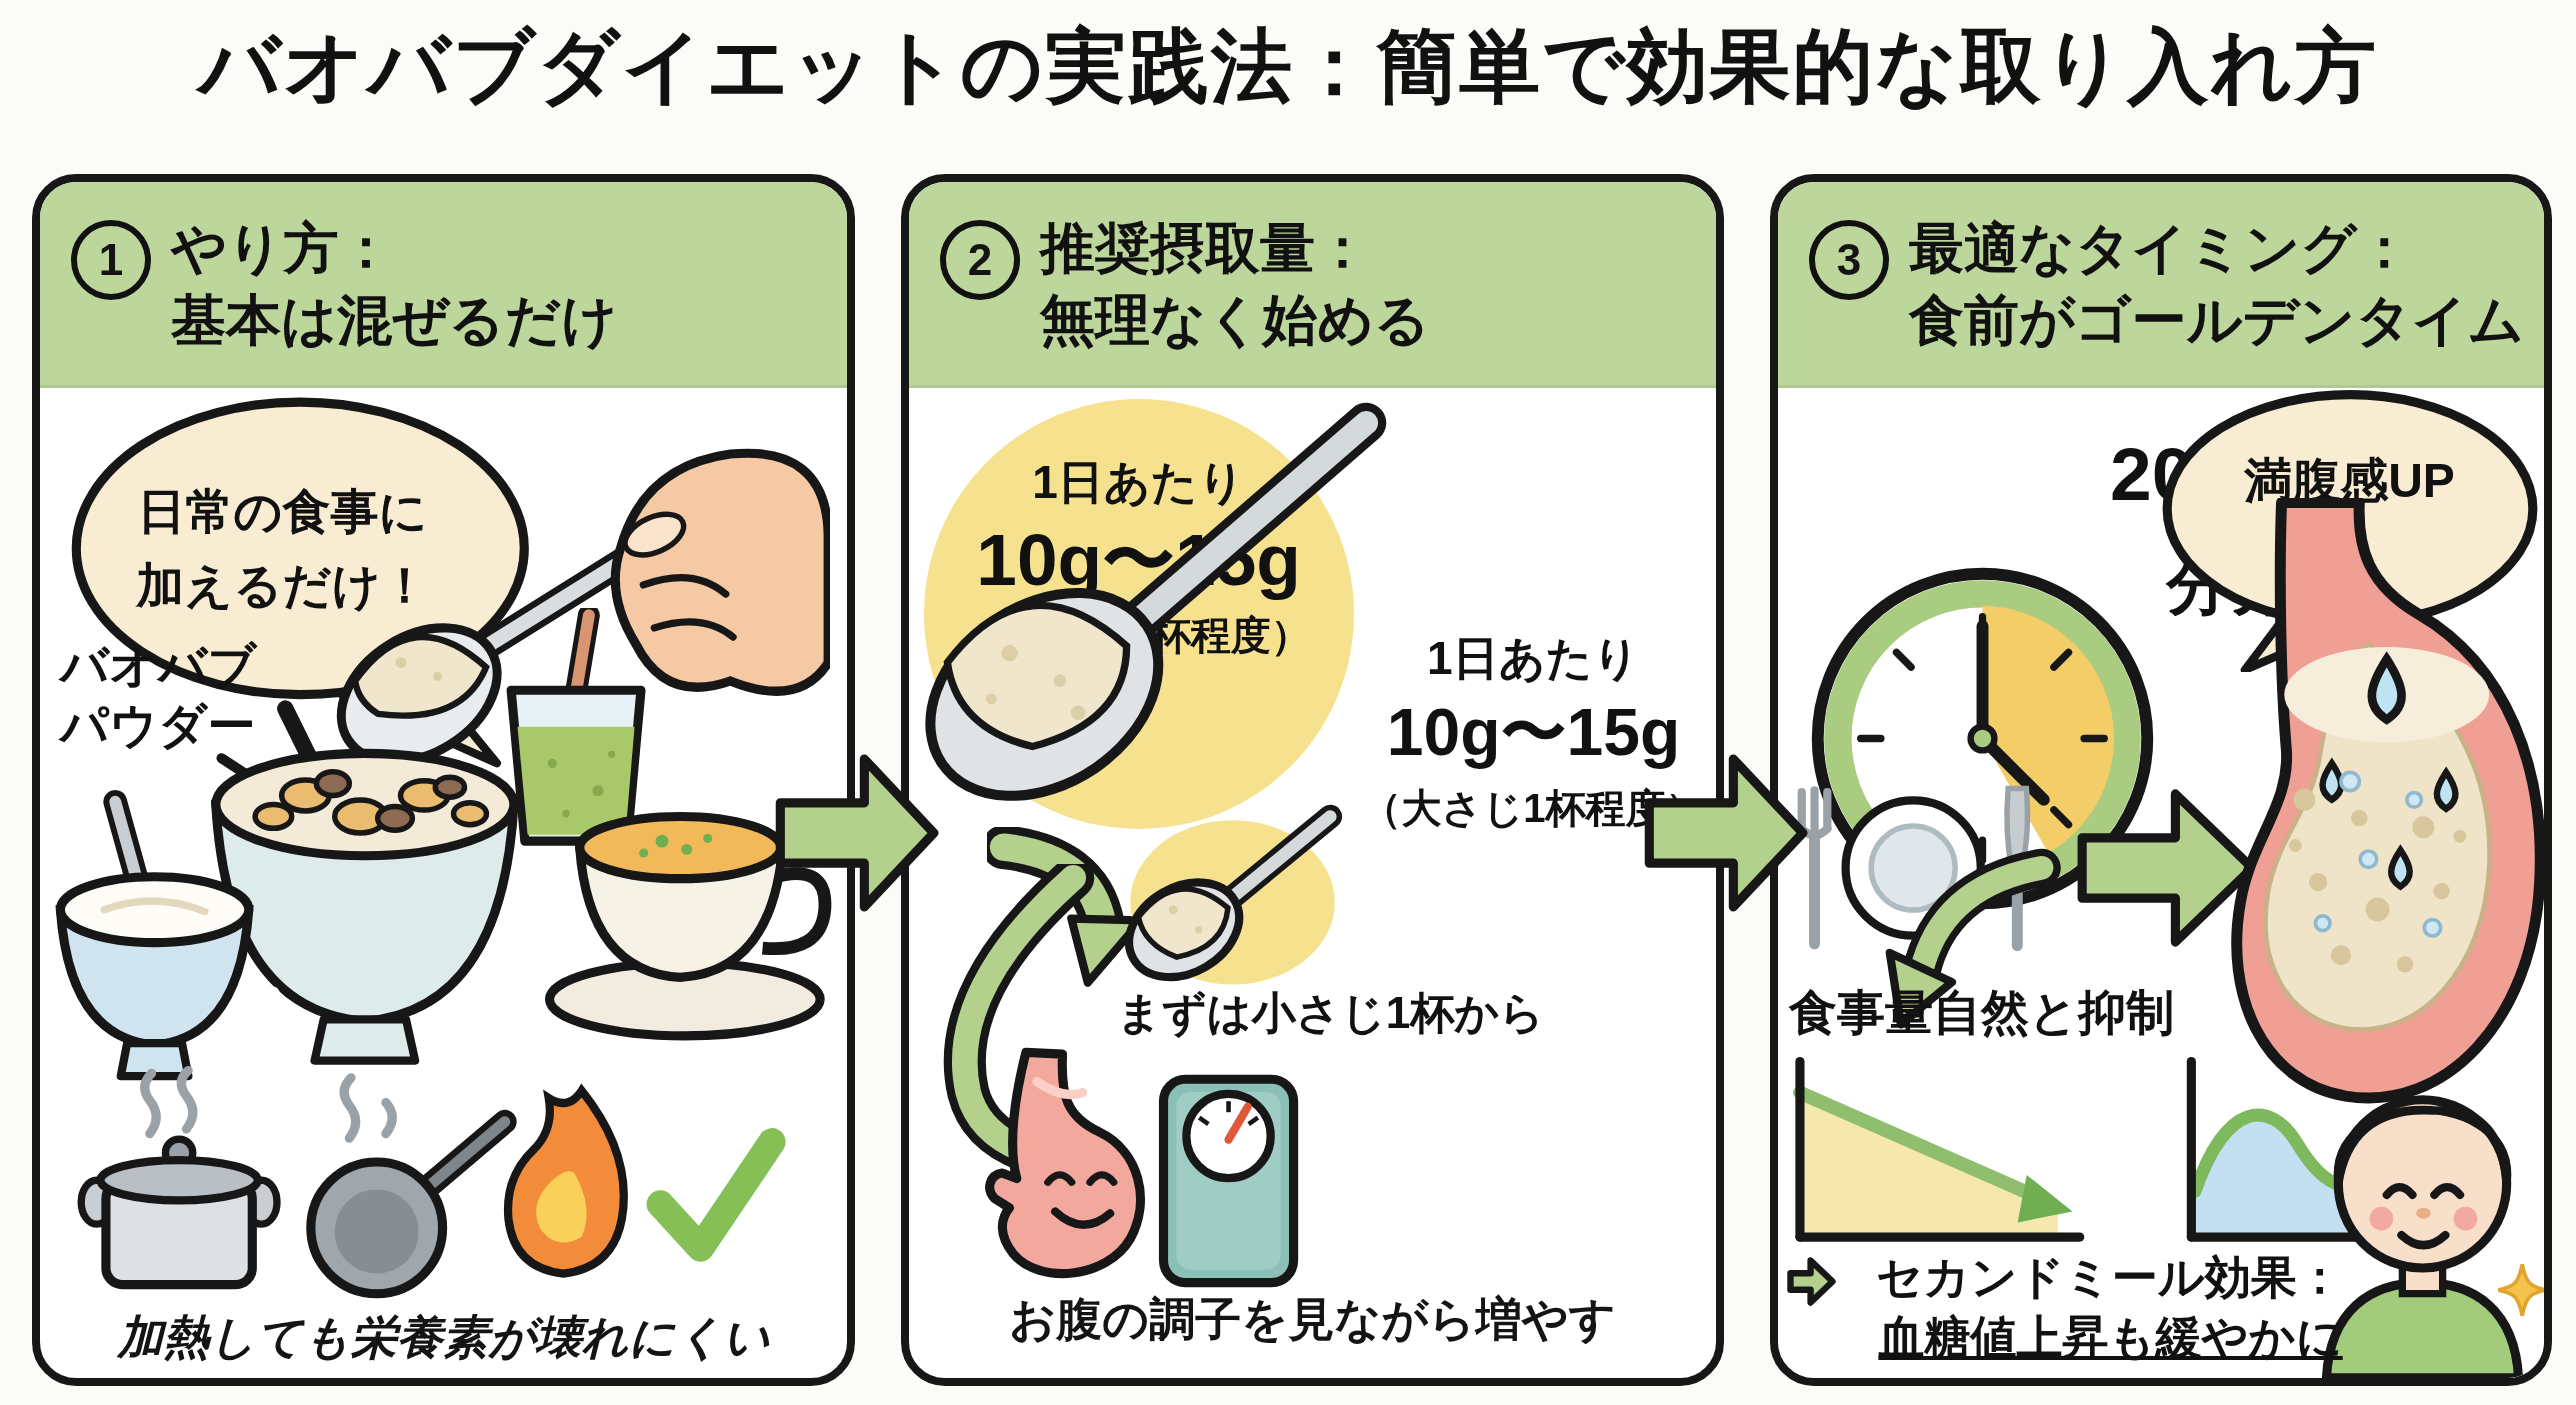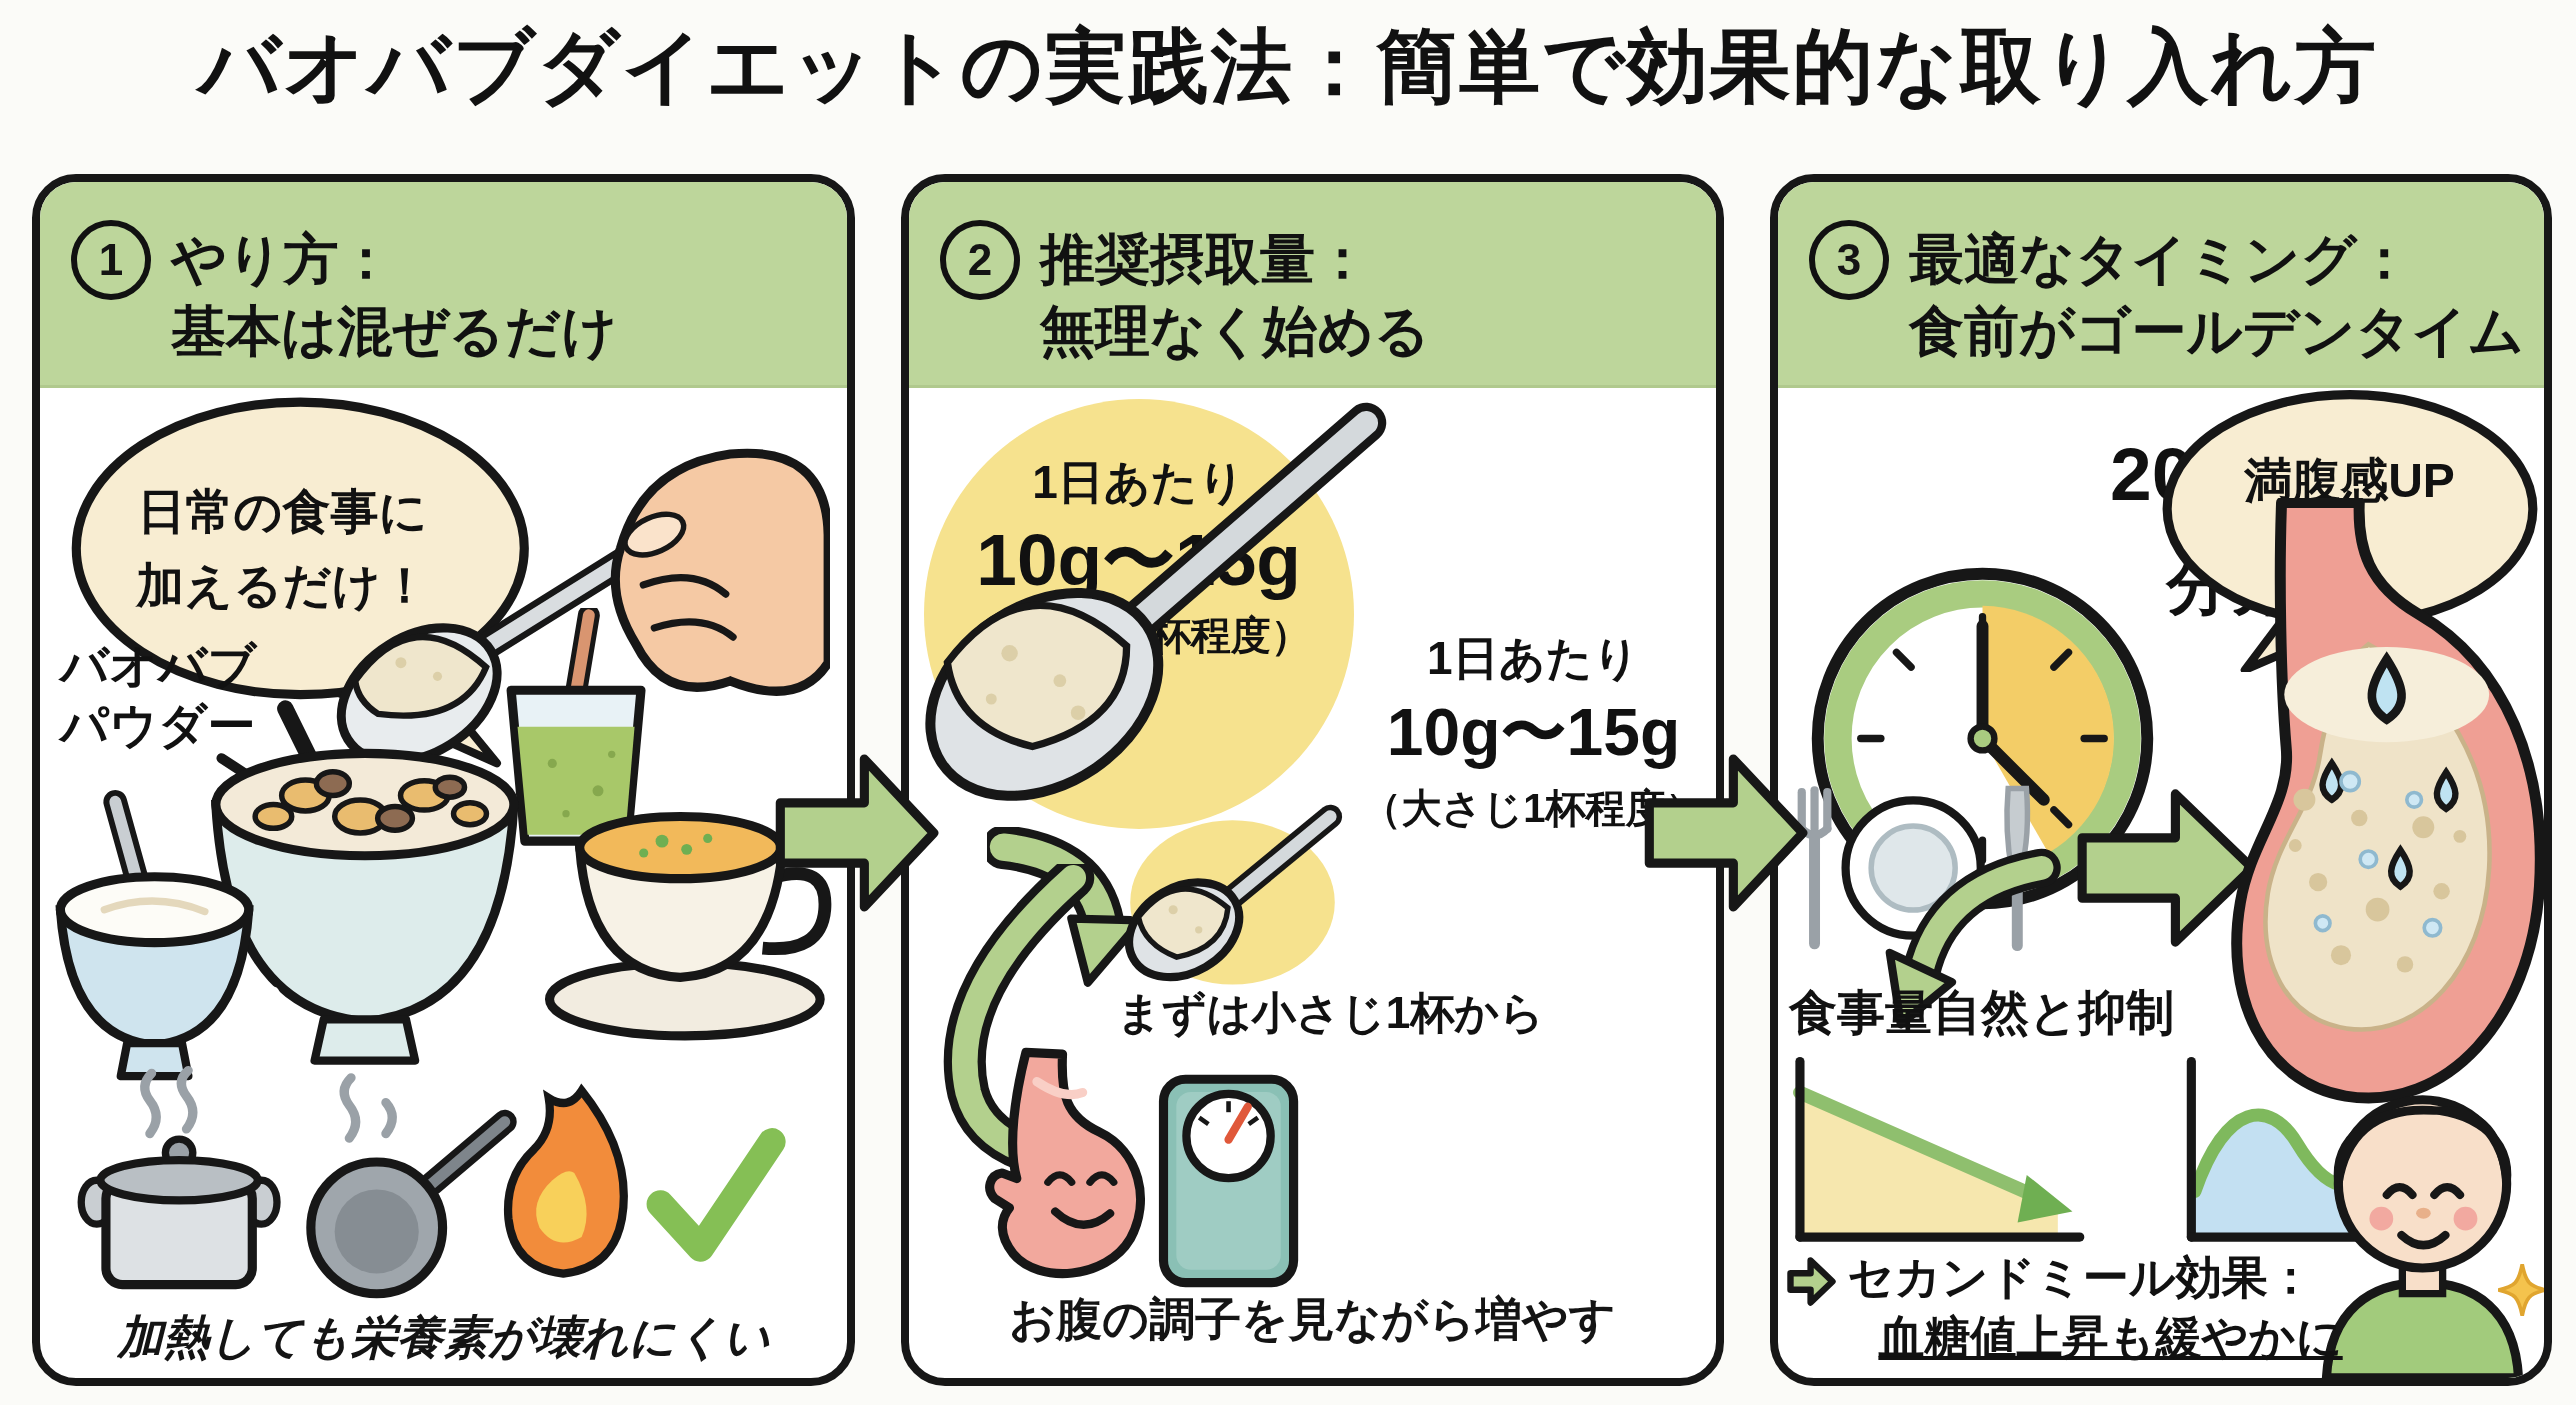--- a/index.html
+++ b/index.html
@@ -22,21 +22,21 @@
   .panel-header{
     background:#bdd69b;height:206px;box-sizing:border-box;
     padding:31px 16.5px 0 31px;display:flex;gap:20px;align-items:flex-start;
     border-bottom:3.7px solid #b0c98d;
   }
   .num-circle{
     flex:none;width:68px;height:68px;border:6.4px solid #111;border-radius:50%;
     display:flex;align-items:center;justify-content:center;
     font-size:44px;font-weight:bold;margin-top:7.3px;background:transparent;
   }
-  .head-lines{font-size:55px;font-weight:bold;line-height:1.3;color:#111;margin-top:11px;}
+  .head-lines{font-size:55px;font-weight:bold;line-height:1.3;color:#111;}
   .panel-body{position:relative;height:990px;width:100%;}
   .abs{position:absolute;}
   .t{font-weight:bold;color:#111;}
   .centered{text-align:center;}
   .between-arrow{position:absolute;z-index:6;}
   .caption{font-size:46px;font-weight:bold;text-align:center;width:100%;}
 </style>
 </head>
 <body>
 
@@ -387,21 +387,21 @@
       <path d="M 148 192 q 14 -17 28 0" fill="none" stroke="#171717" stroke-width="9" stroke-linecap="round"></path>
       <circle cx="90" cy="218" r="13" fill="#f2a9a0"></circle>
         <circle cx="182" cy="218" r="13" fill="#f2a9a0"></circle>
       <ellipse cx="136" cy="212" rx="8" ry="6" fill="#e8b08a"></ellipse>
       <path d="M 112 236 q 24 22 48 0" fill="none" stroke="#171717" stroke-width="9" stroke-linecap="round"></path>
       <g>
         <path d="M 244 268 C 248 288 252 292 270 296 C 252 300 248 304 244 324 C 240 304 236 300 218 296 C 236 292 240 288 244 268 Z" fill="#f4c34d" stroke="#e0a52f" stroke-width="4"></path>
       </g>
     </svg>
 
-    <div class="abs" style="left:7.3px;top:860px;display:flex;align-items:flex-start;gap:9.1px;">
+    <div class="abs" style="left:7.3px;top:860px;display:flex;align-items:flex-start;gap:9.1px;text-align:right;">
       <svg width="53" height="53" viewBox="0 0 58 58" style="margin-top:7.3px;">
         <polygon points="6,20 28,20 28,6 52,29 28,52 28,38 6,38" fill="#b3d08d" stroke="#171717" stroke-width="7" stroke-linejoin="round"></polygon>
       </svg>
       <div class="t" style="font-size:46px;line-height:1.3;">
         <div>セカンドミール効果：</div>
         <div style="padding-left:31px;text-decoration:underline;">血糖値上昇も緩やかに</div>
       </div>
     </div>
   </div>
 </section>

